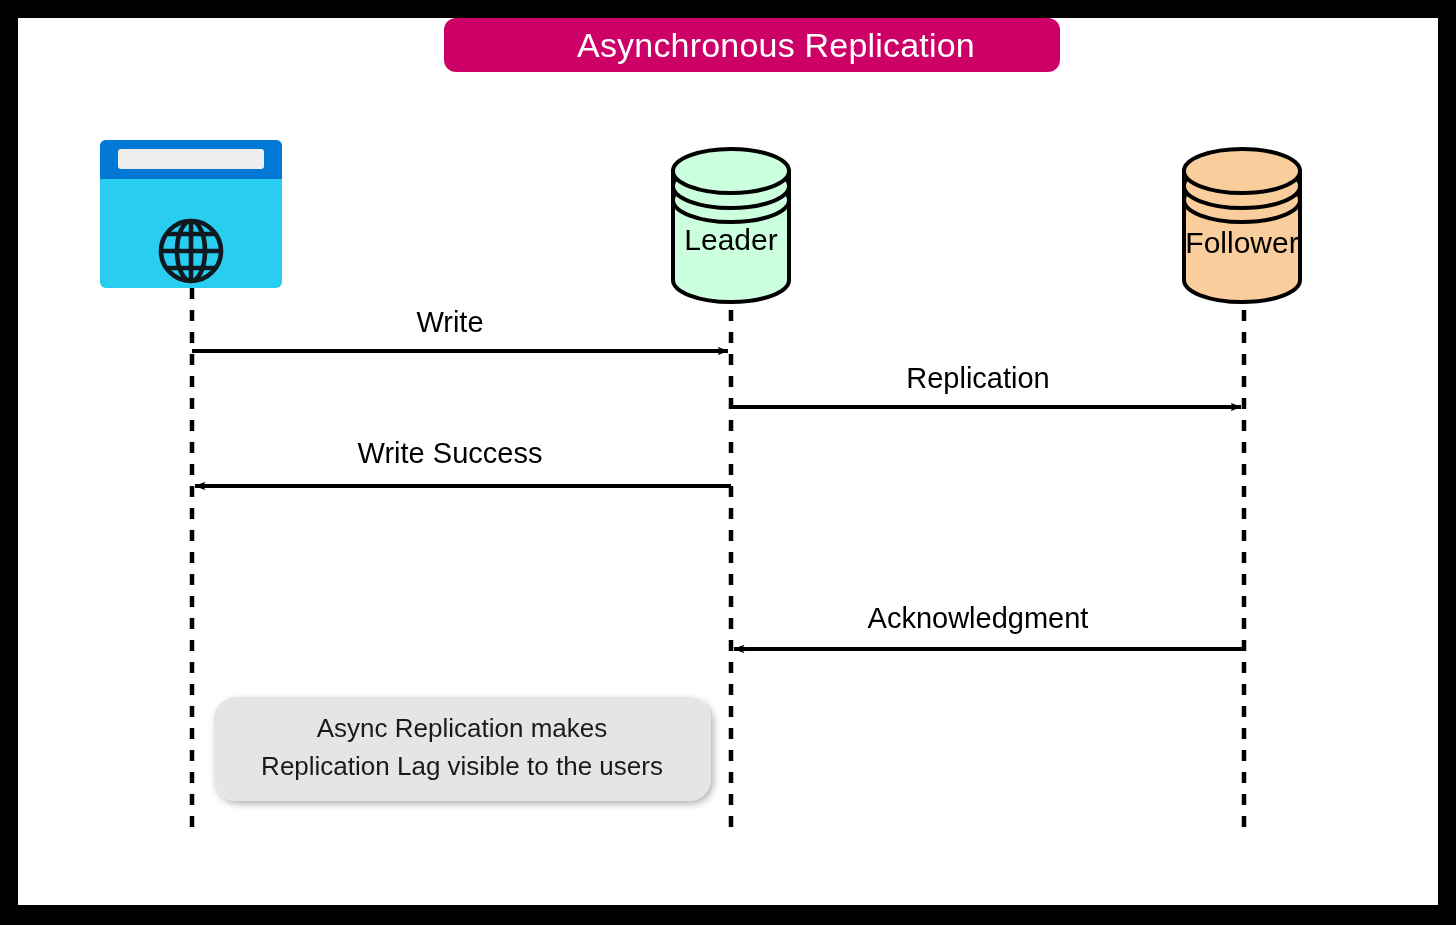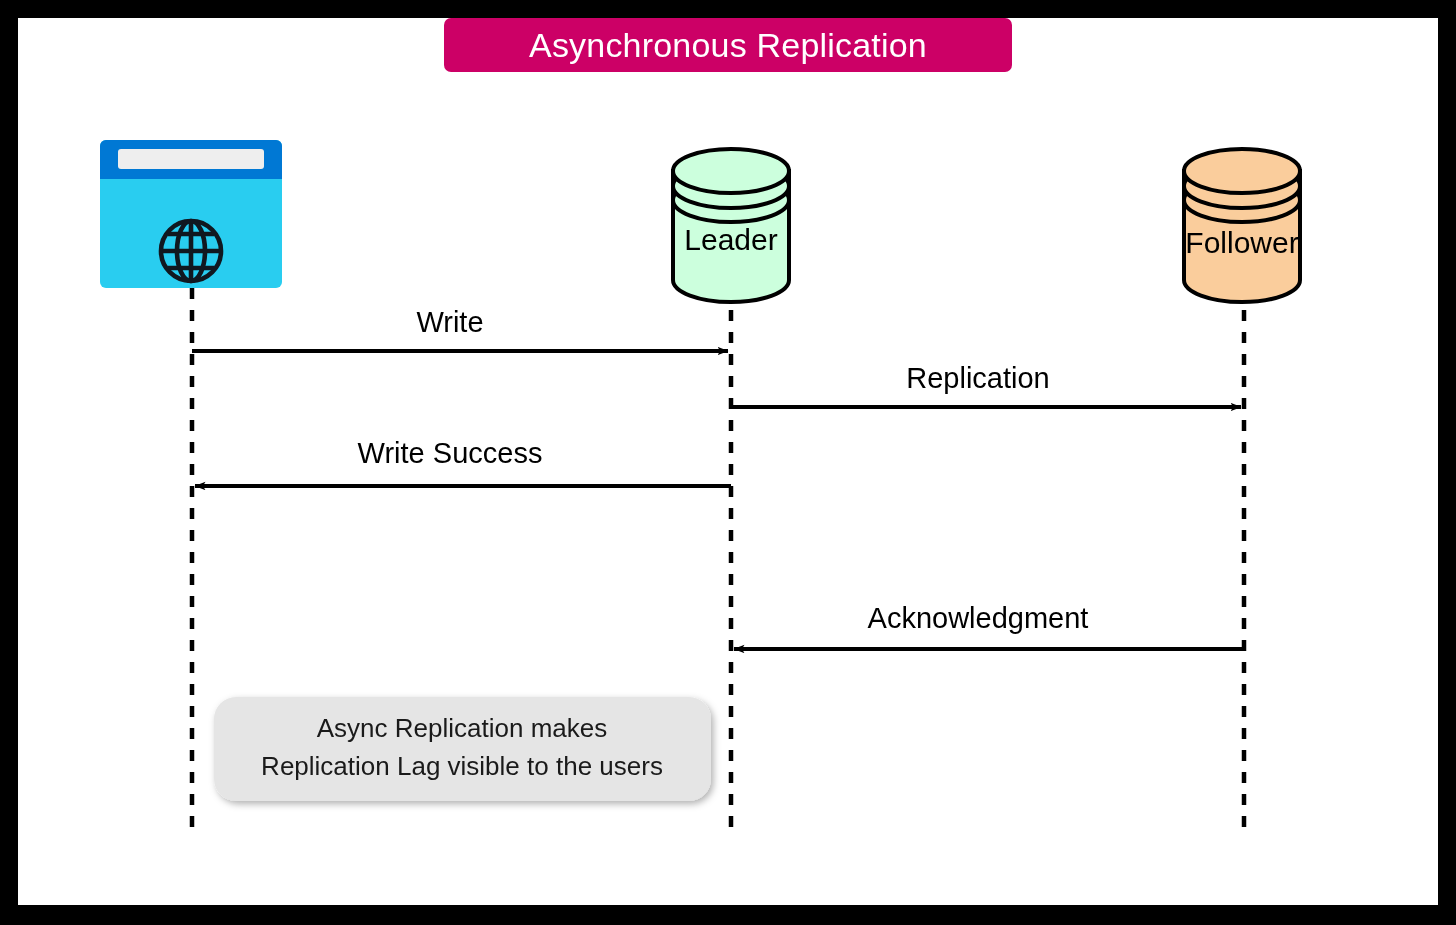--- a/index.html
+++ b/index.html
@@ -31,24 +31,25 @@
     overflow: hidden;
   }
   
   #title-banner {
     position: absolute;
     left: 426px;
     top: 0px;
     width: 568px;
     height: 54px;
     background: #cc0066;
-    border-radius: 7px;
+    border-radius: 12px;
     display: flex;
     align-items: center;
     justify-content: center;
+    padding-left: 48px;
   }
   #title-banner .title-text {
     color: #ffffff;
     font-size: 34px;
     font-family: "Liberation Sans", sans-serif;
     letter-spacing: 0.2px;
     white-space: nowrap;
   }
   
   #diagram-svg {

